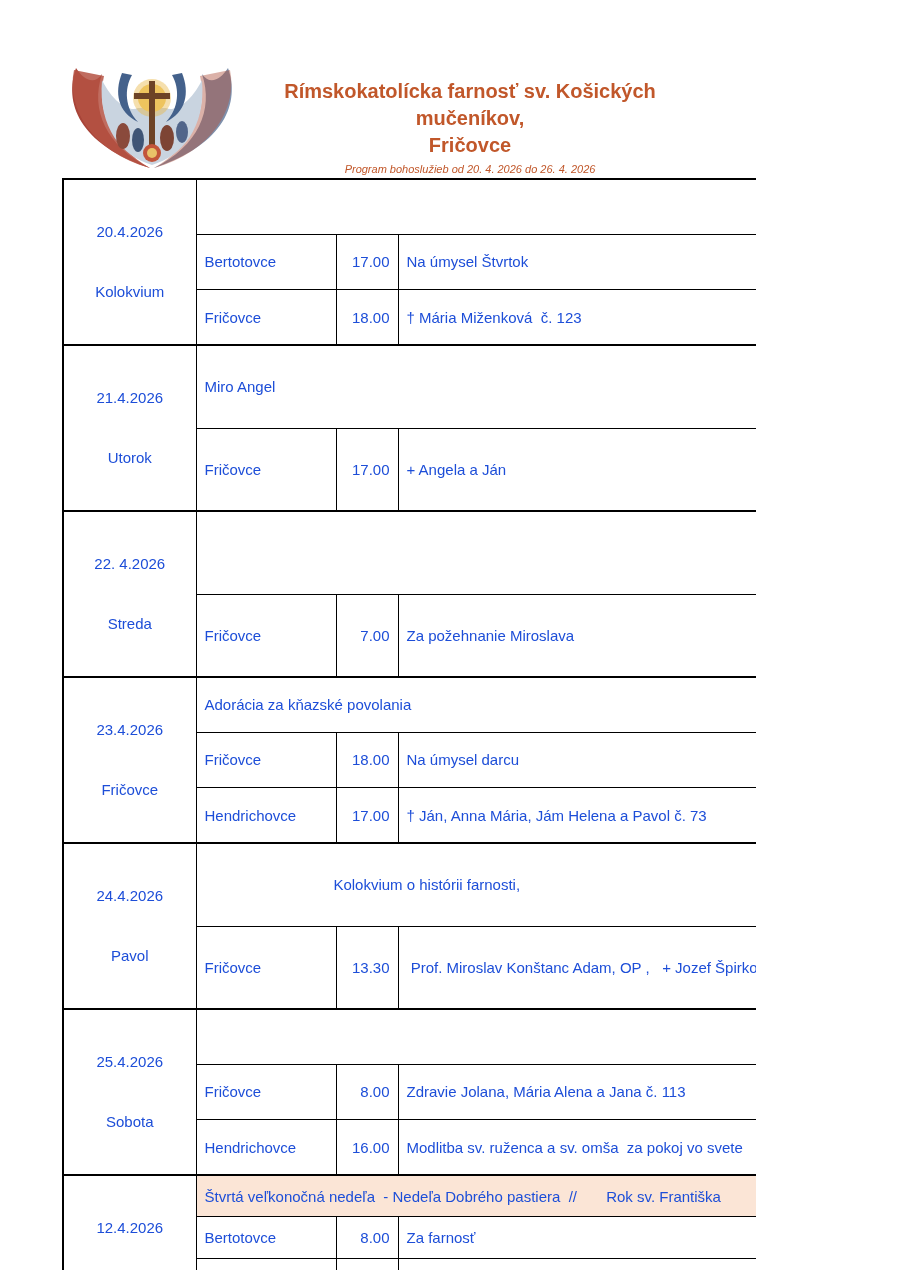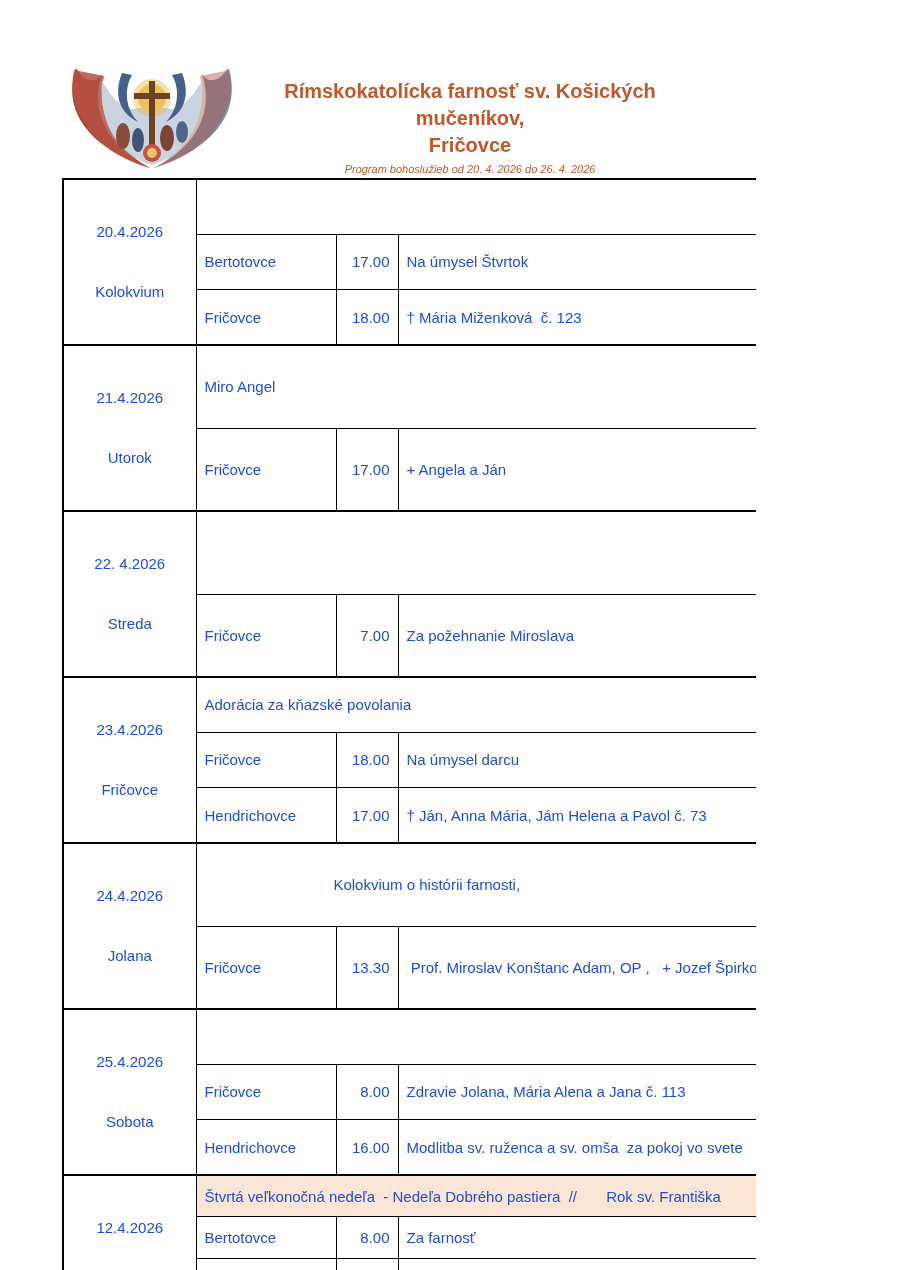--- a/index.html
+++ b/index.html
@@ -148,21 +148,21 @@
         <td>Hendrichovce</td>
         <td class="time-cell">17.00</td>
         <td>† Ján, Anna Mária, Jám Helena a Pavol č. 73</td>
       </tr>
     </tbody>
 
     <tbody>
       <tr>
         <td class="date-cell" rowspan="2">
           <div>24.4.2026</div>
-          <div>Jolana</div>
+          <div>Pavol</div>
         </td>
         <td class="banner-cell bold center-left" colspan="3">Kolokvium o histórii farnosti,</td>
       </tr>
       <tr>
         <td>Fričovce</td>
         <td class="time-cell">13.30</td>
         <td> Prof. Miroslav Konštanc Adam, OP ,   + Jozef Špirko</td>
       </tr>
     </tbody>
 

